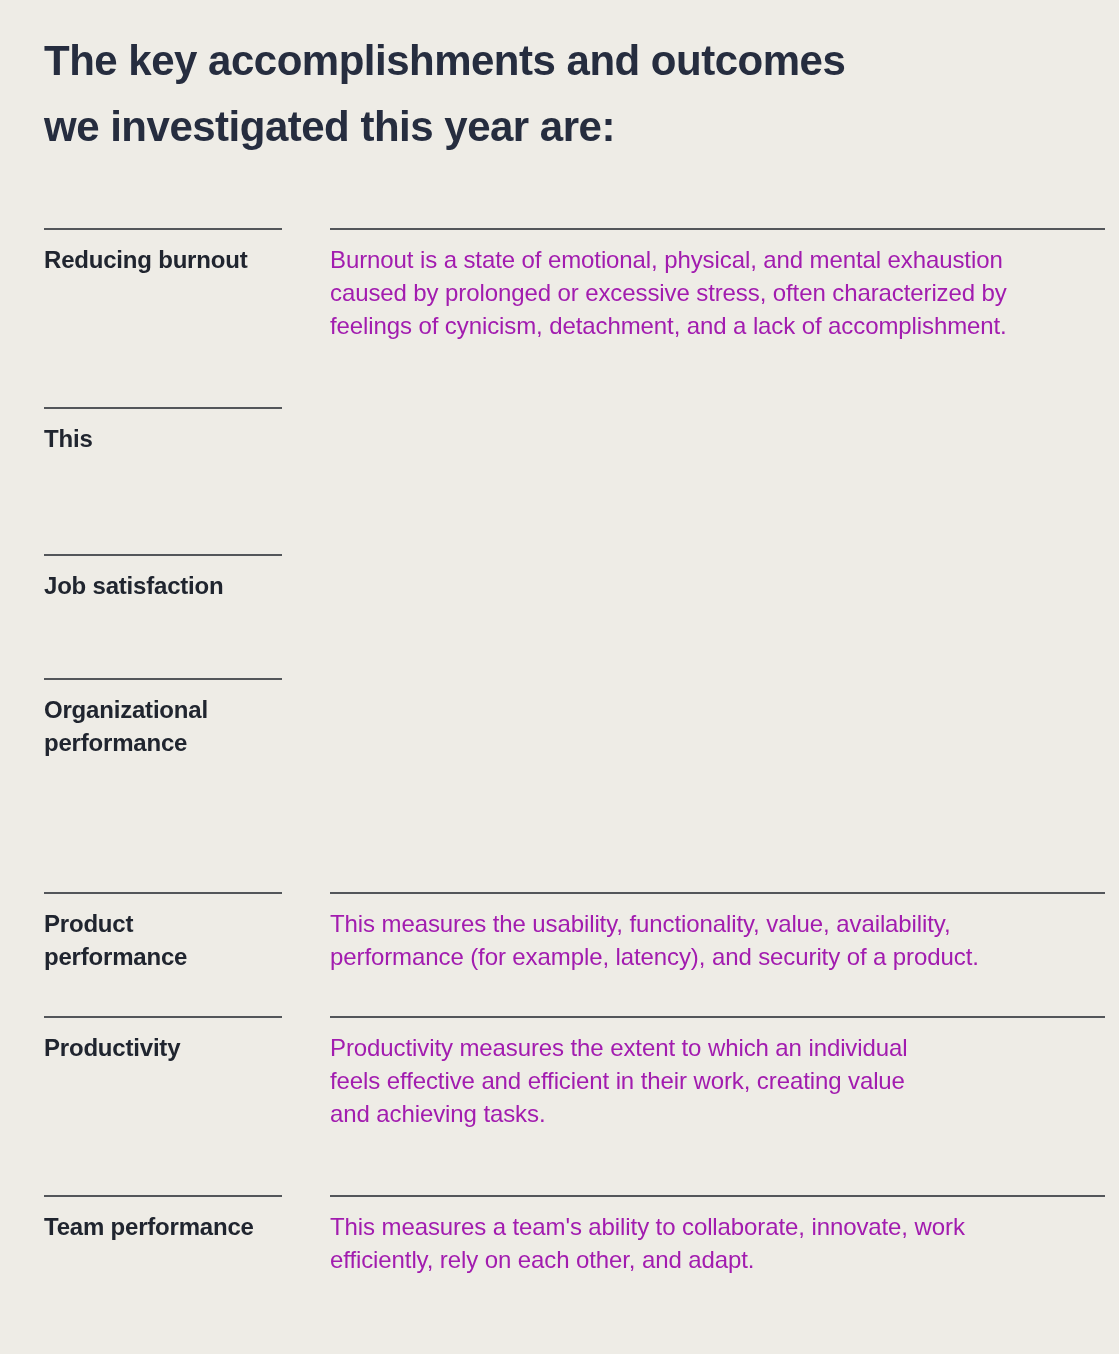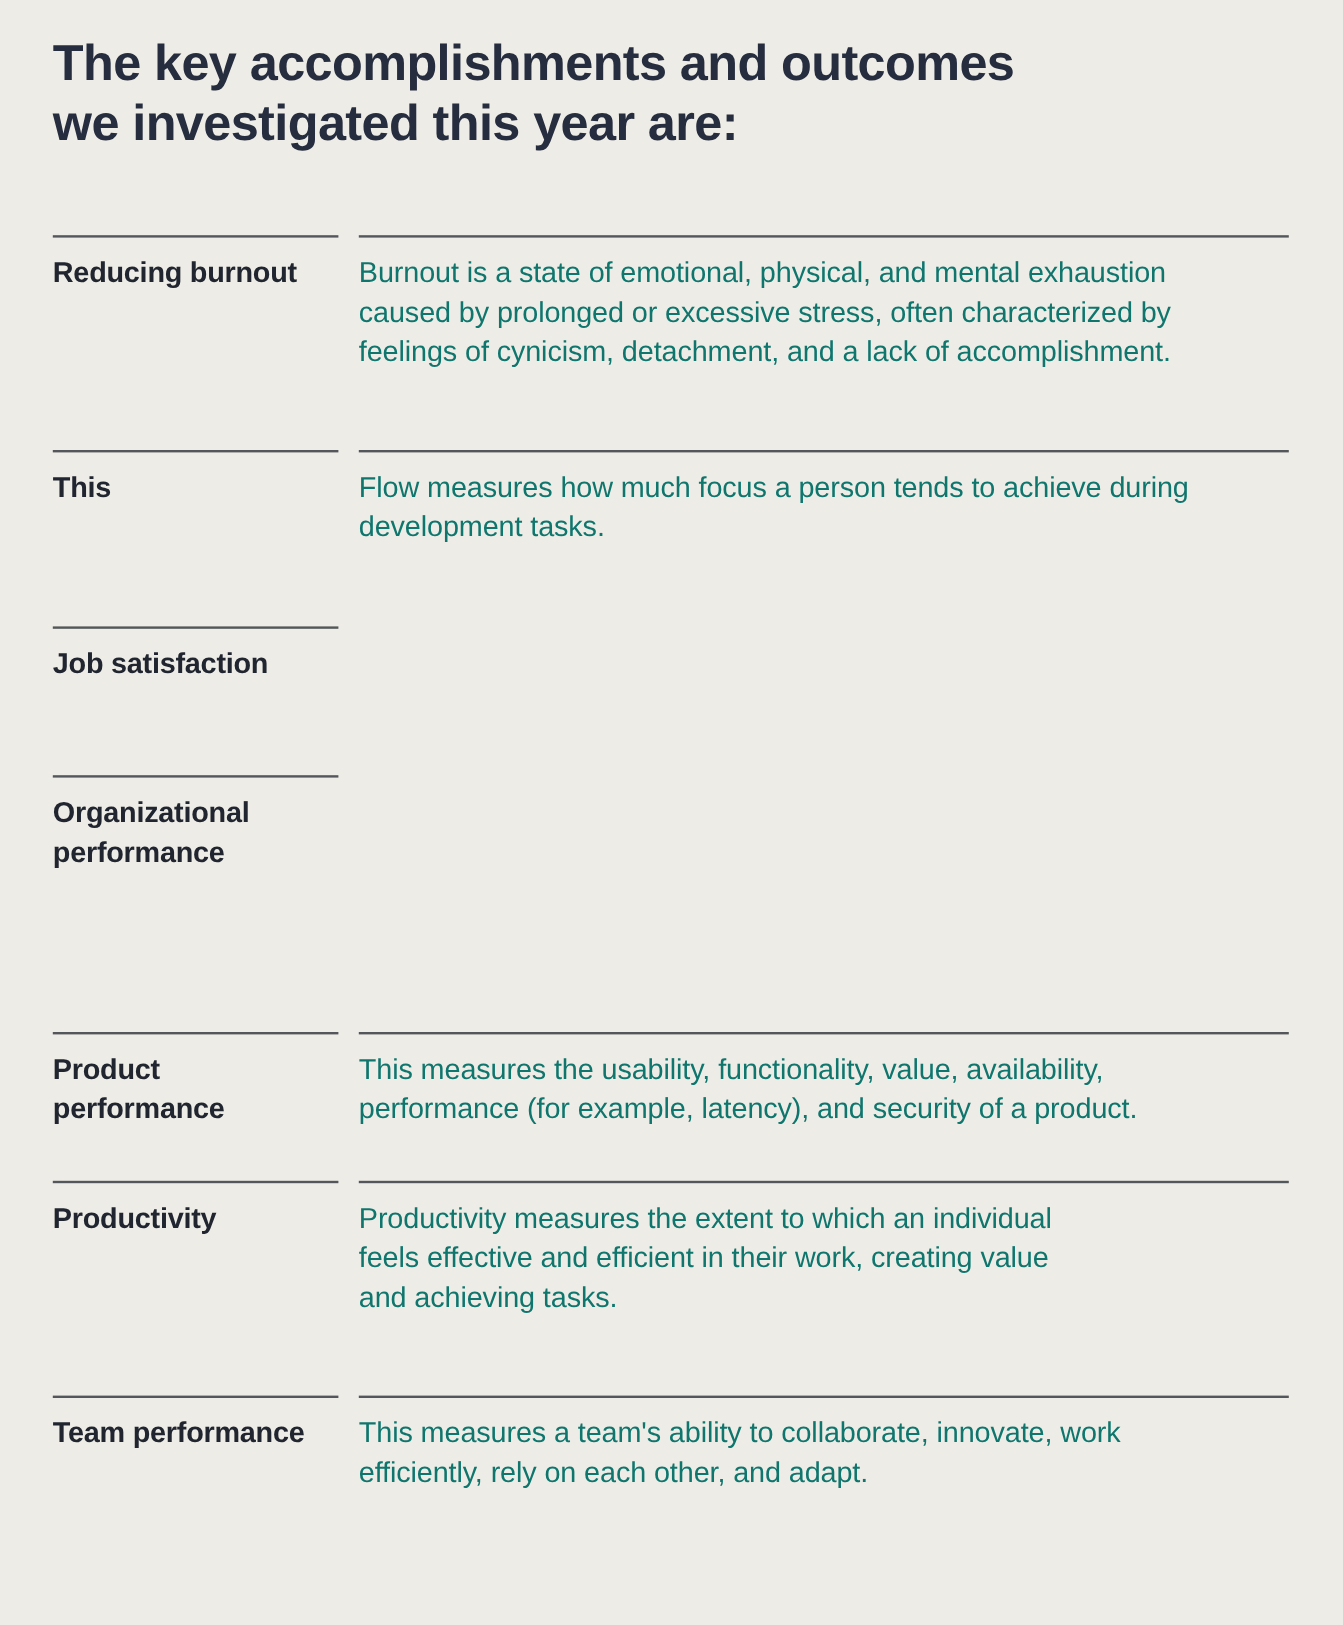--- a/index.html
+++ b/index.html
@@ -12,34 +12,34 @@
     background: #EEECE6;
     overflow: hidden;
   }
   .page {
     width: 1119px;
     height: 1354px;
     padding: 28px 29px 0 44px;
   }
   .page-title {
     font-size: 42px;
-    line-height: 50px;
+    line-height: 66px;
     font-weight: bold;
     letter-spacing: -0.5px;
     color: #262D3F;
     white-space: pre-line;
   }
   .def-table {
     margin-top: 68px;
     width: 1046px;
   }
   .def-row {
     display: grid;
     grid-template-columns: 238px 775px;
-    column-gap: 17px;
+    column-gap: 48px;
   }
   
   .def-row:nth-child(1) { height: 179px; }
   .def-row:nth-child(2) { height: 147px; }
   .def-row:nth-child(3) { height: 124px; }
   .def-row:nth-child(4) { height: 214px; }
   .def-row:nth-child(5) { height: 124px; }
   .def-row:nth-child(6) { height: 179px; }
   .def-row:nth-child(7) { height: 150px; }
   .cell {
@@ -52,21 +52,21 @@
     line-height: 33px;
     font-weight: bold;
     color: #20252F;
     white-space: pre-line;
     letter-spacing: -0.2px;
   }
   .desc {
     font-size: 24px;
     line-height: 33px;
     font-weight: 400;
-    color: #0f766e;
+    color: #a21caf;
     white-space: pre-line;
     letter-spacing: -0.1px;
   }
 </style>
 </head>
 <body>
 
 <div class="page">
   <h1 class="page-title">The key accomplishments and outcomes
 we investigated this year are:</h1>
@@ -79,24 +79,20 @@
     <div class="cell">
       <div class="desc">Burnout is a state of emotional, physical, and mental exhaustion
 caused by prolonged or excessive stress, often characterized by
 feelings of cynicism, detachment, and a lack of accomplishment.</div>
     </div>
   </div>
 
   <div class="def-row">
     <div class="cell">
       <div class="term">This</div>
-    </div>
-    <div class="cell">
-      <div class="desc">Flow measures how much focus a person tends to achieve during
-development tasks.</div>
     </div>
   </div>
 
   <div class="def-row">
     <div class="cell">
       <div class="term">Job satisfaction</div>
     </div>
   </div>
 
   <div class="def-row">

